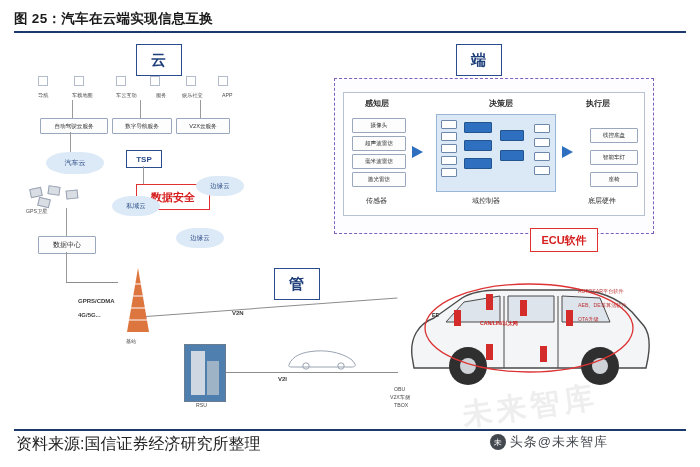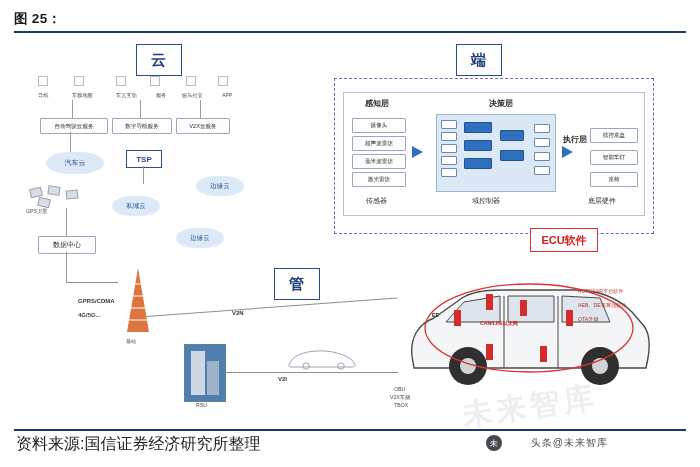--- a/index.html
+++ b/index.html
@@ -102,33 +102,34 @@
   .tower{position:absolute;left:118px;top:268px;width:40px;height:68px;}
   
   .wm{
     position:absolute;right:8px;bottom:16px;display:flex;align-items:center;gap:4px;
     opacity:0.95;
   }
   .wm-circle{
     width:16px;height:16px;border-radius:50%;background:#3b3f46;color:#fff;
     font-size:8px;display:flex;align-items:center;justify-content:center;
   }
-  .wm-text{font-size:10px;color:#3b3f46;letter-spacing:1px;margin-left:25px;}
+  .wm-text{font-size:13px;color:#3b3f46;letter-spacing:1px;}
   .ghost{
     position:absolute;right:18px;bottom:40px;font-size:30px;color:#eeeeee;
     font-weight:bold;letter-spacing:4px;transform:rotate(-8deg);
   }
 </style>
 </head>
 <body>
 
 <div class="page">
 
   <div class="title-bar">
     <span class="title-text">图 25：</span>
+    <span class="title-text">汽车在云端实现信息互换</span>
   </div>
   <div class="rule-top"></div>
   <div class="rule-bottom"></div>
   <div class="source">资料来源:国信证券经济研究所整理</div>
 
   <div class="section-tag" style="left:136px;top:44px;width:44px;height:30px;">云</div>
   <div class="section-tag" style="left:456px;top:44px;width:44px;height:30px;">端</div>
   <div class="section-tag" style="left:274px;top:268px;width:44px;height:30px;">管</div>
 
   <div style="position:absolute;left:36px;top:86px;width:200px;height:14px;">
@@ -154,20 +155,21 @@
   <div class="vline" style="left:72px;top:100px;height:18px;"></div>
   <div class="vline" style="left:140px;top:100px;height:18px;"></div>
   <div class="vline" style="left:200px;top:100px;height:18px;"></div>
 
   <div class="cloudshape" style="left:46px;top:152px;width:58px;height:22px;">
     <span>汽车云</span>
   </div>
 
   <div class="blue-box" style="left:126px;top:150px;width:34px;height:16px;font-size:8px;">TSP</div>
 
+  <div class="redbox" style="left:136px;top:184px;width:72px;height:24px;font-size:11px;">数据安全</div>
 
   <div class="cloudshape" style="left:196px;top:176px;width:48px;height:20px;font-size:6.5px;">边缘云</div>
   <div class="cloudshape" style="left:112px;top:196px;width:48px;height:20px;font-size:6.5px;">私域云</div>
   <div class="cloudshape" style="left:176px;top:228px;width:48px;height:20px;font-size:6.5px;">边缘云</div>
 
   <div style="position:absolute;left:28px;top:186px;width:54px;height:22px;">
     <div style="position:absolute;left:2px;top:2px;width:10px;height:7px;background:#d9dde4;border:0.7px solid #9aa3b2;transform:rotate(-12deg);"></div>
     <div style="position:absolute;left:20px;top:0px;width:10px;height:7px;background:#d9dde4;border:0.7px solid #9aa3b2;transform:rotate(8deg);"></div>
     <div style="position:absolute;left:38px;top:4px;width:10px;height:7px;background:#d9dde4;border:0.7px solid #9aa3b2;transform:rotate(-6deg);"></div>
     <div style="position:absolute;left:10px;top:12px;width:10px;height:7px;background:#d9dde4;border:0.7px solid #9aa3b2;transform:rotate(14deg);"></div>
@@ -213,21 +215,21 @@
     <div style="position:absolute;left:6px;top:6px;width:14px;height:44px;background:#cfd8e2;"></div>
     <div style="position:absolute;left:22px;top:16px;width:12px;height:34px;background:#9fb3c7;"></div>
   </div>
   <span class="lbl xtiny" style="left:196px;top:402px;">RSU</span>
 
   <div class="ecu-outer"></div>
   <div class="ecu-inner"></div>
 
   <span class="ecu-col-title" style="left:365px;top:98px;">感知层</span>
   <span class="ecu-col-title" style="left:474px;top:98px;margin-left:15px;">决策层</span>
-  <span class="ecu-col-title" style="left:563px;top:98px;margin-top:36px;">执行层</span>
+  <span class="ecu-col-title" style="left:586px;top:98px;">执行层</span>
 
   <div class="pillbox" style="left:352px;top:118px;width:52px;height:13px;">摄像头</div>
   <div class="pillbox" style="left:352px;top:136px;width:52px;height:13px;">超声波雷达</div>
   <div class="pillbox" style="left:352px;top:154px;width:52px;height:13px;">毫米波雷达</div>
   <div class="pillbox" style="left:352px;top:172px;width:52px;height:13px;">激光雷达</div>
   <span class="ecu-col-sub" style="position:absolute;left:366px;top:196px;">传感器</span>
 
   <div class="big-arrow" style="left:412px;top:146px;"></div>
 
   <div class="mid-blue" style="left:436px;top:114px;width:118px;height:76px;"></div>

